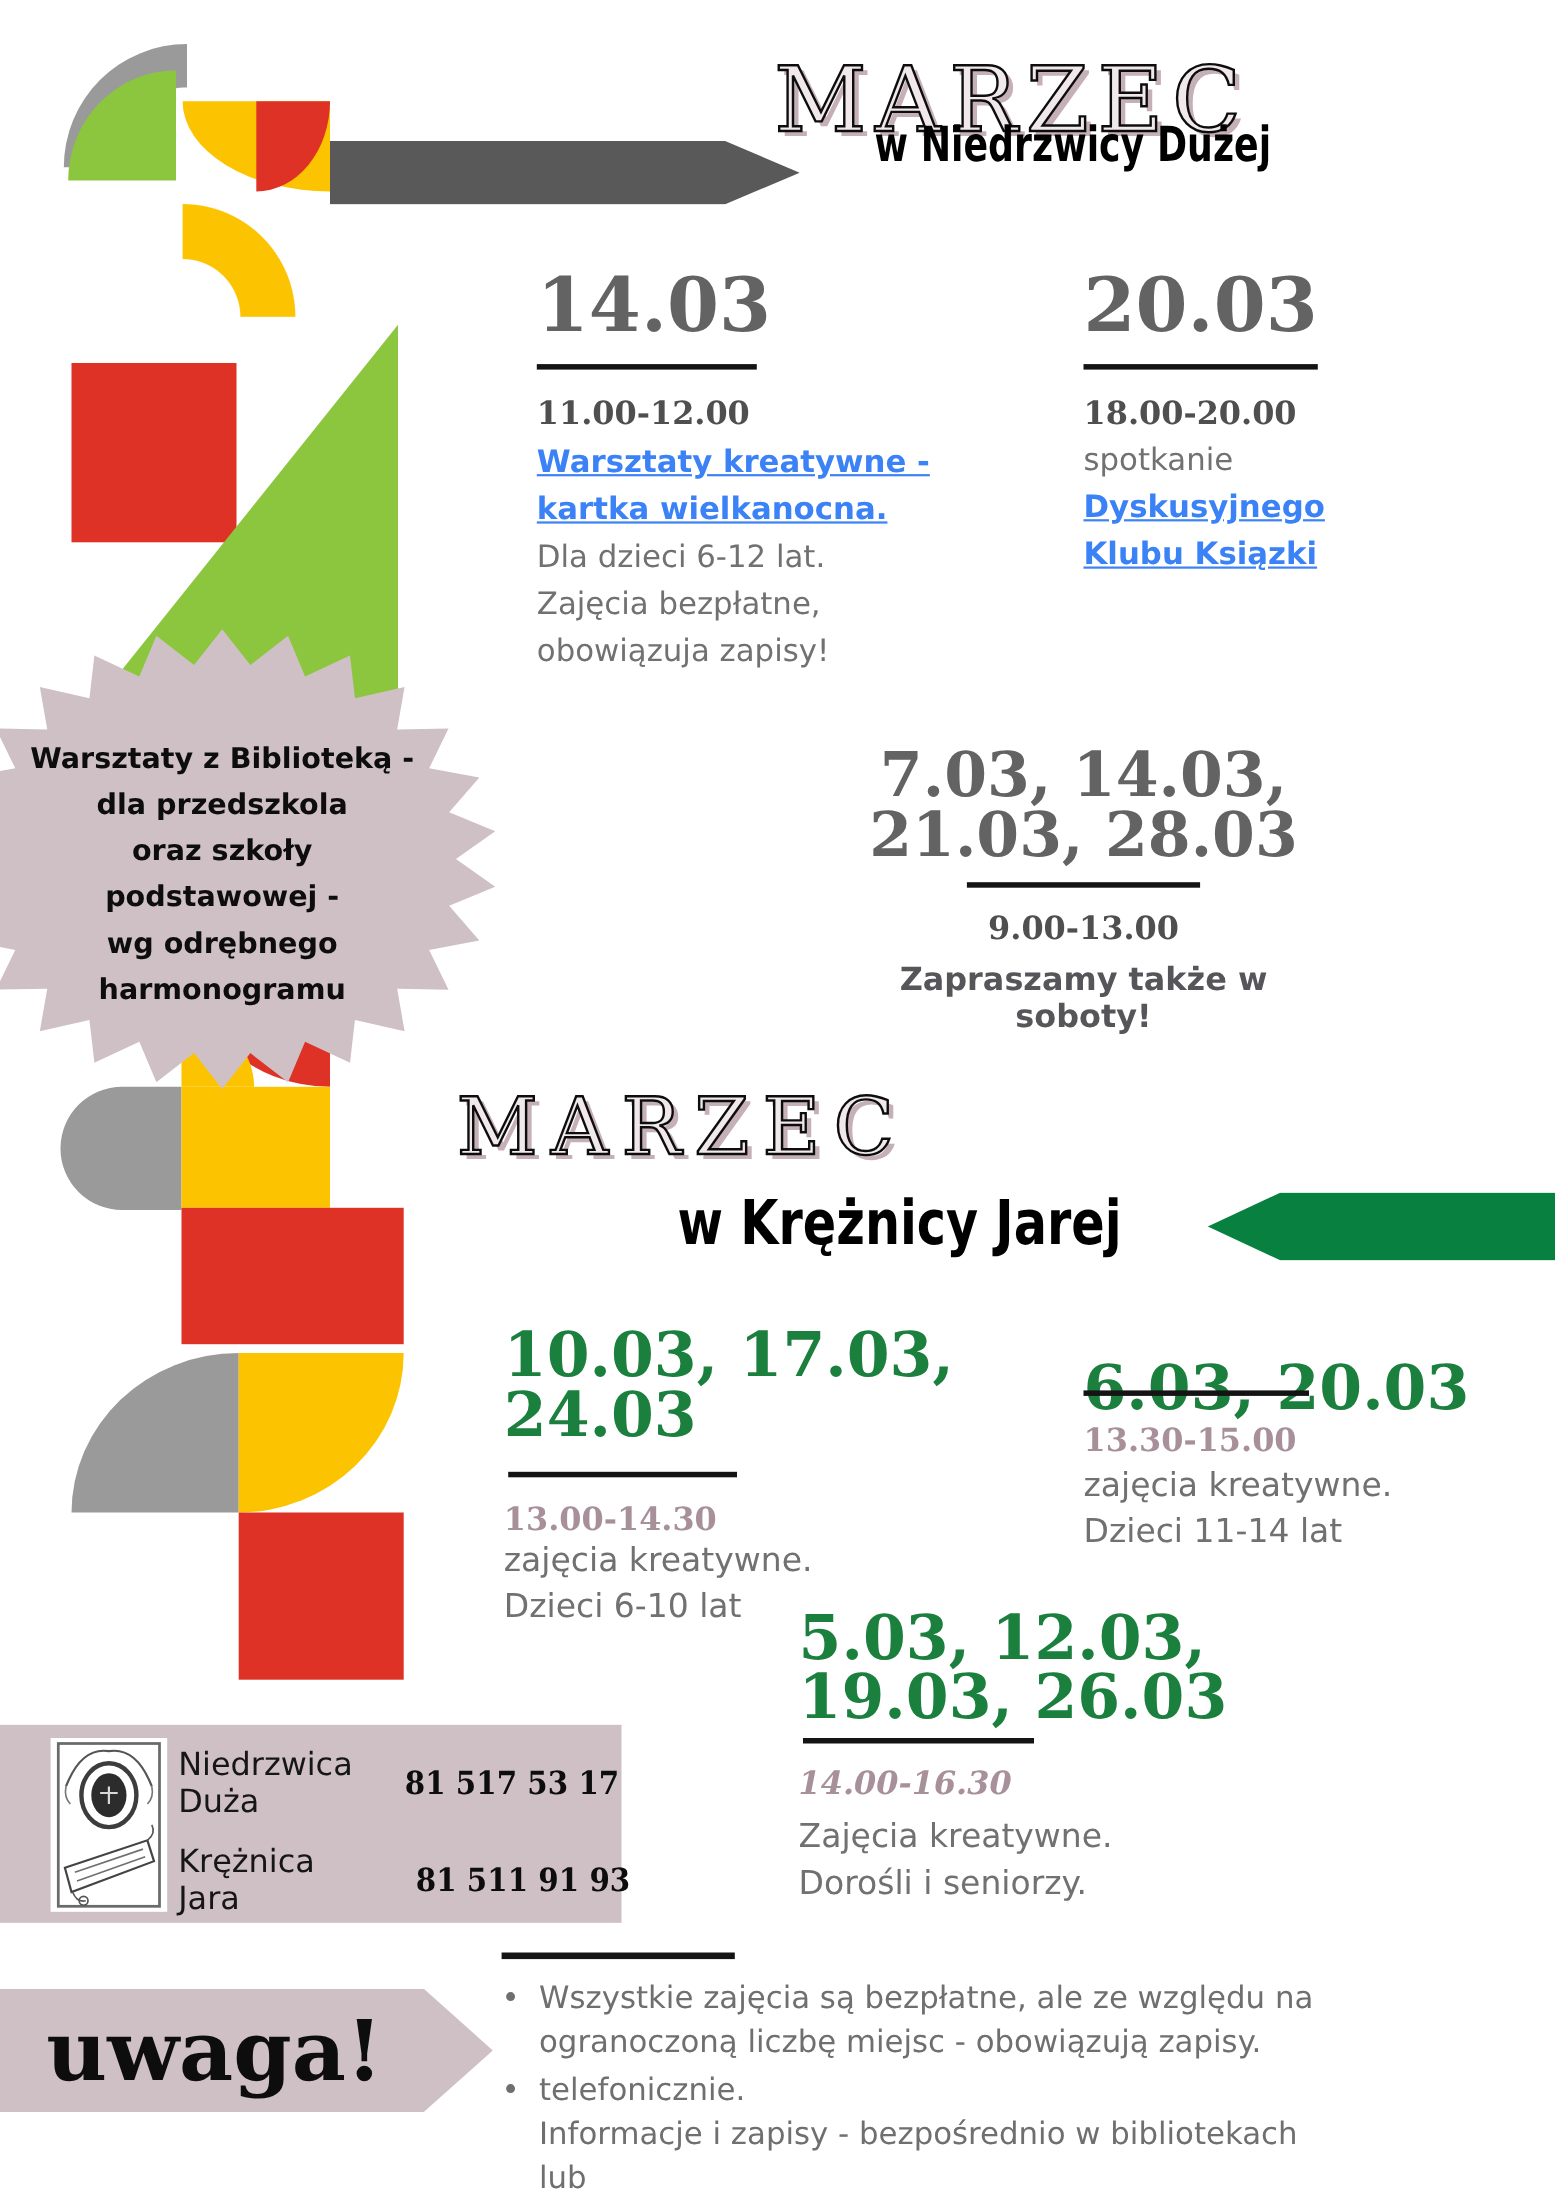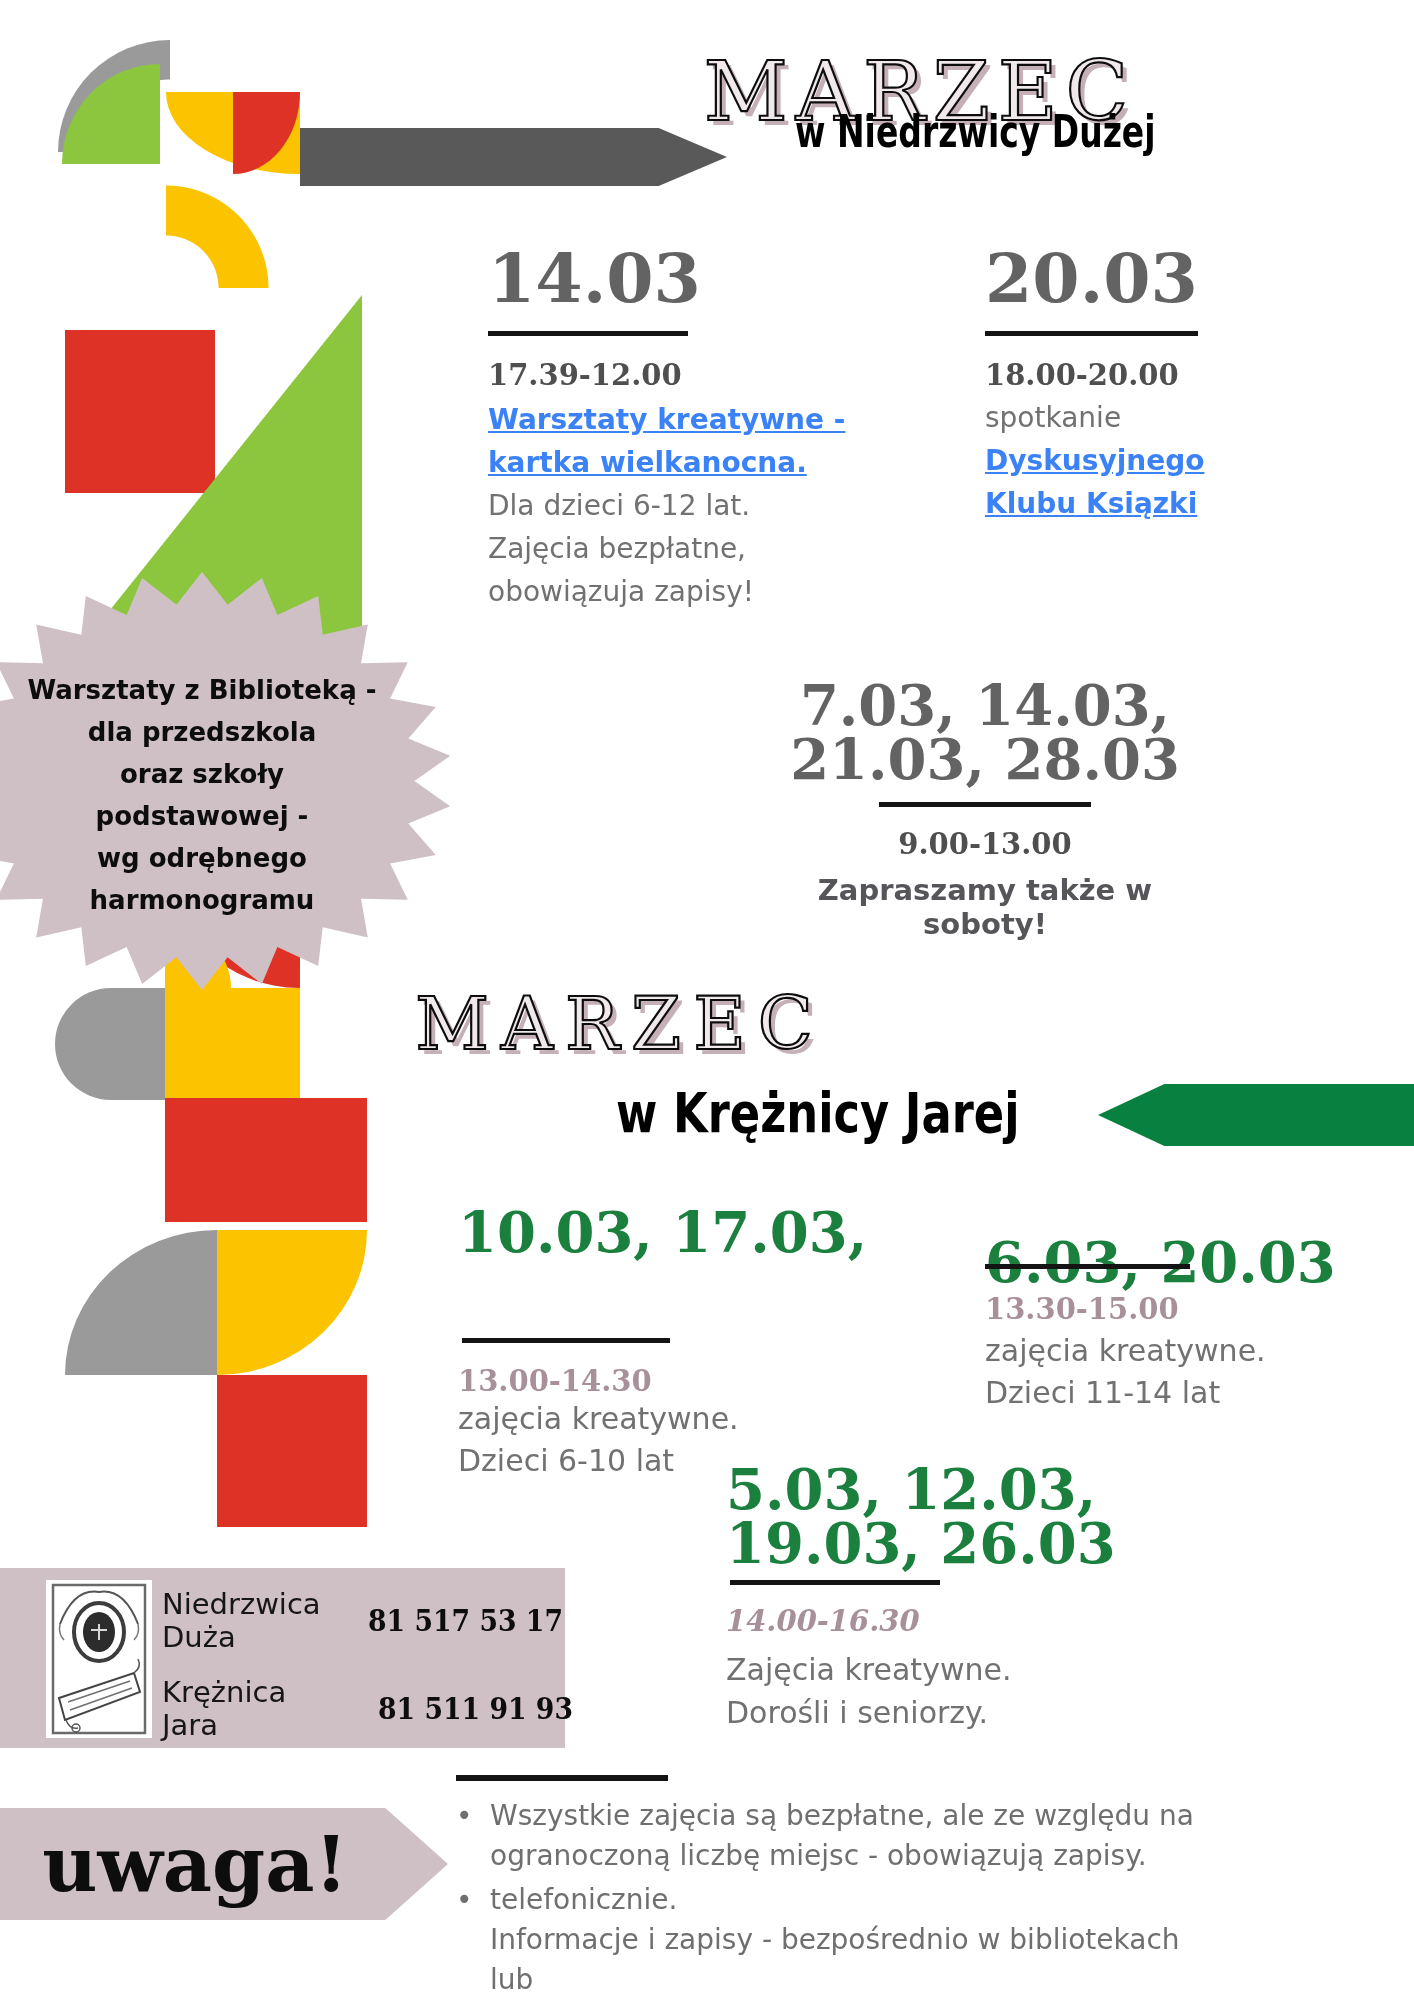--- a/index.html
+++ b/index.html
@@ -106,21 +106,21 @@
   <div class="sh q-gray-low"></div>
   <div class="sh q-yellow-low"></div>
   <div class="sh rect-red-low"></div>
 
   <div class="abs arrow-gray"></div>
   <div class="abs marzec m1">MARZEC</div>
   <div class="abs subtitle sub1">w Niedrzwicy Dużej</div>
 
   <div class="abs bigdate gray-date" style="left:488px;top:244px;font-size:68px;">14.03</div>
   <div class="rule" style="left:488px;top:331px;width:200px;"></div>
-  <div class="abs time time-gray" style="left:488px;top:358px;">17.39-12.00</div>
+  <div class="abs time time-gray" style="left:488px;top:358px;">11.00-12.00</div>
   <div class="abs evtext" style="left:488px;top:398px;">
     <div class="b">Warsztaty kreatywne -</div>
     <div class="b">kartka wielkanocna.</div>
     <div>Dla dzieci 6-12 lat.</div>
     <div>Zajęcia bezpłatne,</div>
     <div>obowiązuja zapisy!</div>
   </div>
 
   <div class="abs bigdate gray-date" style="left:985px;top:244px;font-size:68px;">20.03</div>
   <div class="rule" style="left:985px;top:331px;width:213px;"></div>
@@ -147,20 +147,21 @@
     <span class="time time-gray">9.00-13.00</span>
     <div class="note">Zapraszamy także w soboty!</div>
   </div>
 
   <div class="abs marzec m2">MARZEC</div>
   <div class="abs subtitle sub2">w Krężnicy Jarej</div>
   <div class="abs arrow-green"></div>
 
   <div class="abs bigdate green-date" style="left:458px;top:1205px;font-size:56px;line-height:54px;">
     <div>10.03, 17.03,</div>
+    <div>24.03</div>
   </div>
   <div class="rule" style="left:462px;top:1338px;width:208px;"></div>
   <div class="abs time time-mauve" style="left:458px;top:1364px;">13.00-14.30</div>
   <div class="abs evtext" style="left:458px;top:1398px;font-size:30px;line-height:42px;">
     <div>zajęcia kreatywne.</div>
     <div>Dzieci 6-10 lat</div>
   </div>
 
   <div class="abs bigdate green-date" style="left:985px;top:1188px;font-size:56px;margin-top:46px;">6.03, 20.03</div>
   <div class="rule" style="left:985px;top:1264px;width:205px;"></div>

